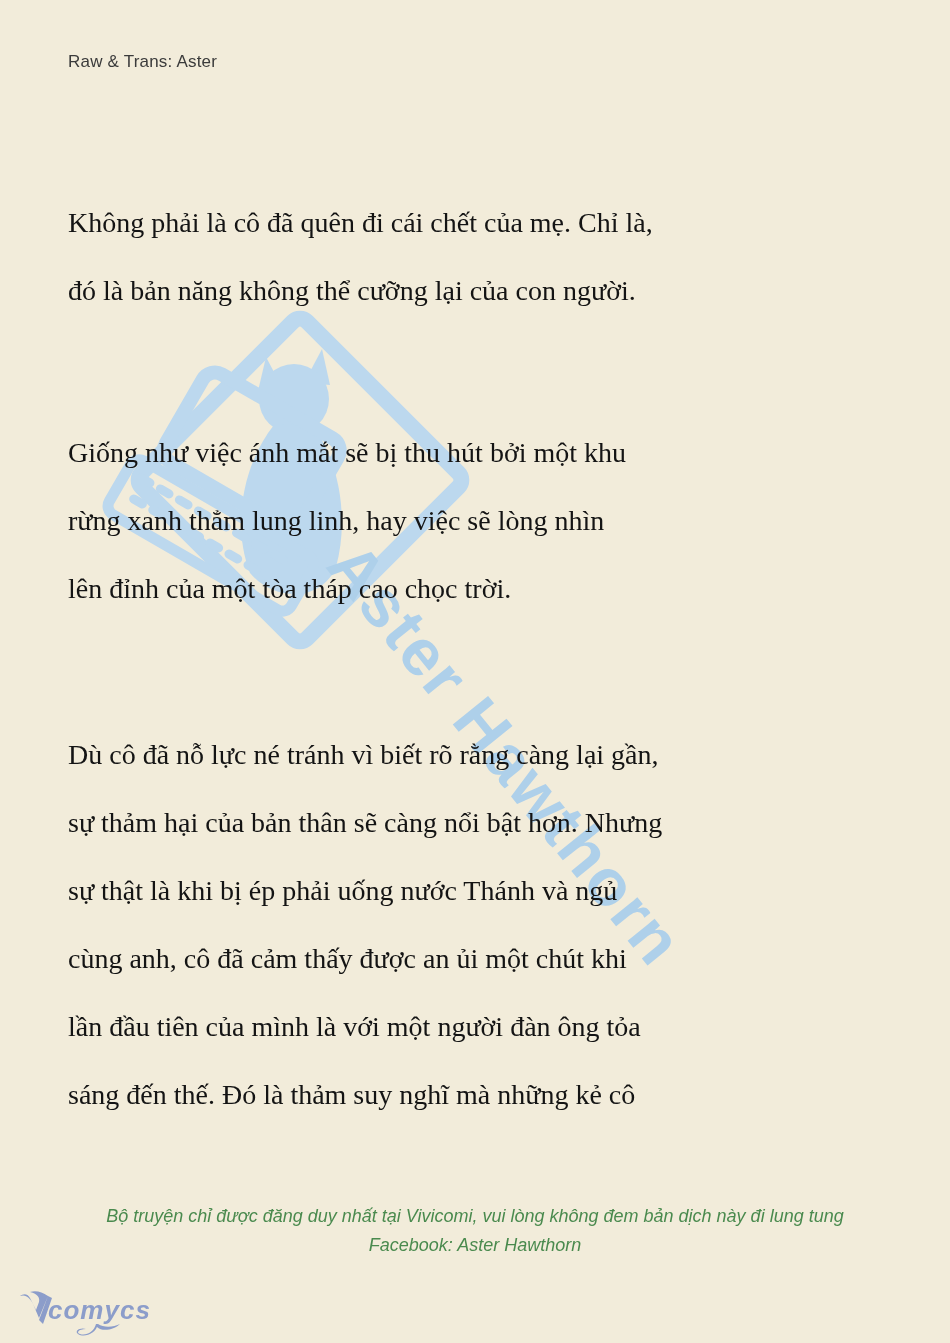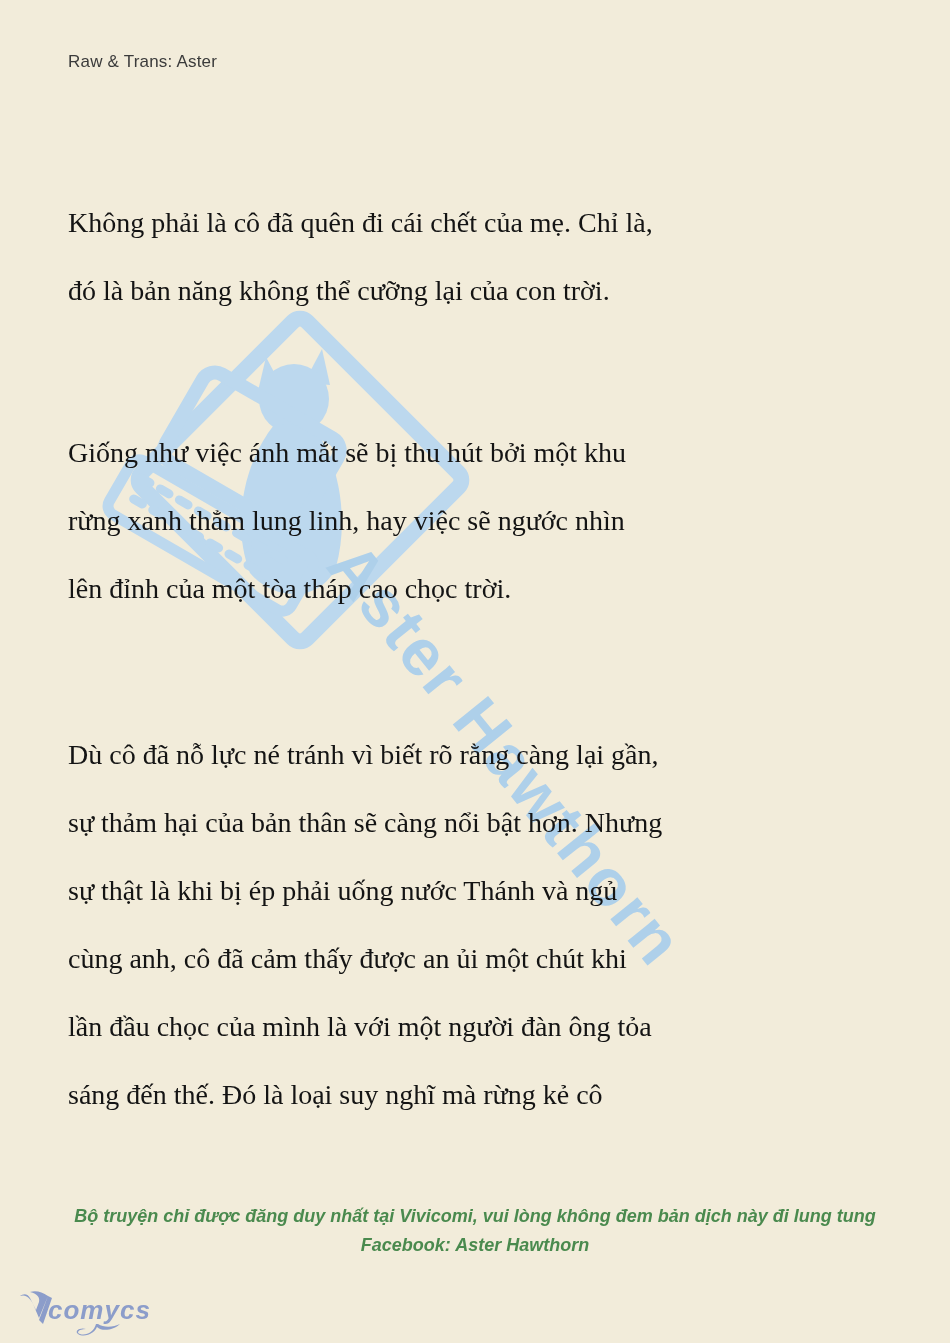--- a/index.html
+++ b/index.html
@@ -30,21 +30,21 @@
     position:absolute;left:372px;top:528px;
     transform:rotate(51deg);transform-origin:0 0;
     font-family:"Liberation Sans",sans-serif;
     font-weight:bold;font-size:66px;letter-spacing:2px;
     color:#aed0ea;white-space:nowrap;
   }
 
   .footer-notice{
     position:absolute;left:0;right:0;top:1202px;
     text-align:center;
-    font-style:italic;font-weight:bold;
+    font-style:italic;font-weight:normal;
     font-size:18px;line-height:29px;
     color:#4a8a4e;
   }
   .vcomycs{position:absolute;left:12px;top:1286px;}
   .damconuong{
     position:absolute;right:16px;top:1303px;
     font-weight:bold;font-size:27px;letter-spacing:.5px;
     color:#a9c8e6;
     text-shadow:0 0 4px #ffffff,0 0 8px #ffffff,0 0 12px rgba(255,255,255,.8);
   }
@@ -78,36 +78,36 @@
           <path d="M-84,8 l10,0 M-62,8 l10,0 M-40,8 l10,0 M-18,8 l10,0 M4,8 l10,0 M26,8 l10,0 M48,8 l10,0 M70,8 l10,0"></path>
           <path d="M-80,30 l10,0 M-58,30 l10,0 M-36,30 l10,0 M-14,30 l10,0 M8,30 l10,0 M30,30 l10,0 M52,30 l10,0 M74,30 l10,0"></path>
         </g>
       </g>
     </svg>
     <div class="wm-text">Aster Hawthorn</div>
   </div>
 
   <div class="para p1">
     <div class="line">Không phải là cô đã quên đi cái chết của mẹ. Chỉ là,</div>
-    <div class="line">đó là bản năng không thể cưỡng lại của con trời.</div>
+    <div class="line">đó là bản năng không thể cưỡng lại của con người.</div>
   </div>
 
   <div class="para p2">
     <div class="line">Giống như việc ánh mắt sẽ bị thu hút bởi một khu</div>
-    <div class="line">rừng xanh thẳm lung linh, hay việc sẽ ngước nhìn</div>
+    <div class="line">rừng xanh thẳm lung linh, hay việc sẽ lòng nhìn</div>
     <div class="line">lên đỉnh của một tòa tháp cao chọc trời.</div>
   </div>
 
   <div class="para p3">
     <div class="line">Dù cô đã nỗ lực né tránh vì biết rõ rằng càng lại gần,</div>
     <div class="line">sự thảm hại của bản thân sẽ càng nổi bật hơn. Nhưng</div>
     <div class="line">sự thật là khi bị ép phải uống nước Thánh và ngủ</div>
     <div class="line">cùng anh, cô đã cảm thấy được an ủi một chút khi</div>
-    <div class="line">lần đầu chọc của mình là với một người đàn ông tỏa</div>
-    <div class="line">sáng đến thế. Đó là loại suy nghĩ mà rừng kẻ cô</div>
+    <div class="line">lần đầu tiên của mình là với một người đàn ông tỏa</div>
+    <div class="line">sáng đến thế. Đó là thảm suy nghĩ mà những kẻ cô</div>
   </div>
 
   <div class="footer-notice">
     <div>Bộ truyện chỉ được đăng duy nhất tại Vivicomi, vui lòng không đem bản dịch này đi lung tung</div>
     <div>Facebook: Aster Hawthorn</div>
   </div>
 
   <svg class="vcomycs" width="150" height="56" viewBox="0 0 150 56">
     <g fill="#8c9dca">
       <path d="M8,10 C14,8 18,12 21,18 L27,32 L36,10 C30,6 24,4 18,6 C26,8 28,12 27,16 L24,24 L18,12 C15,7 11,8 8,10 Z

